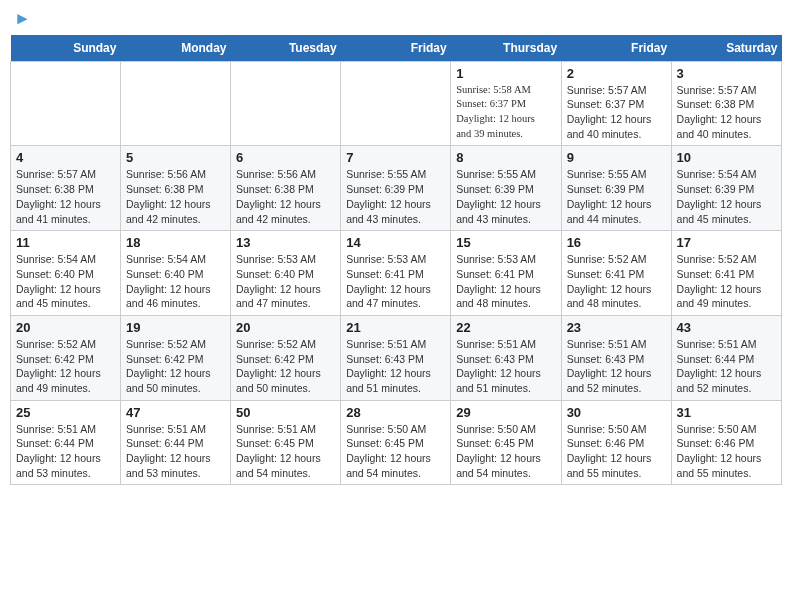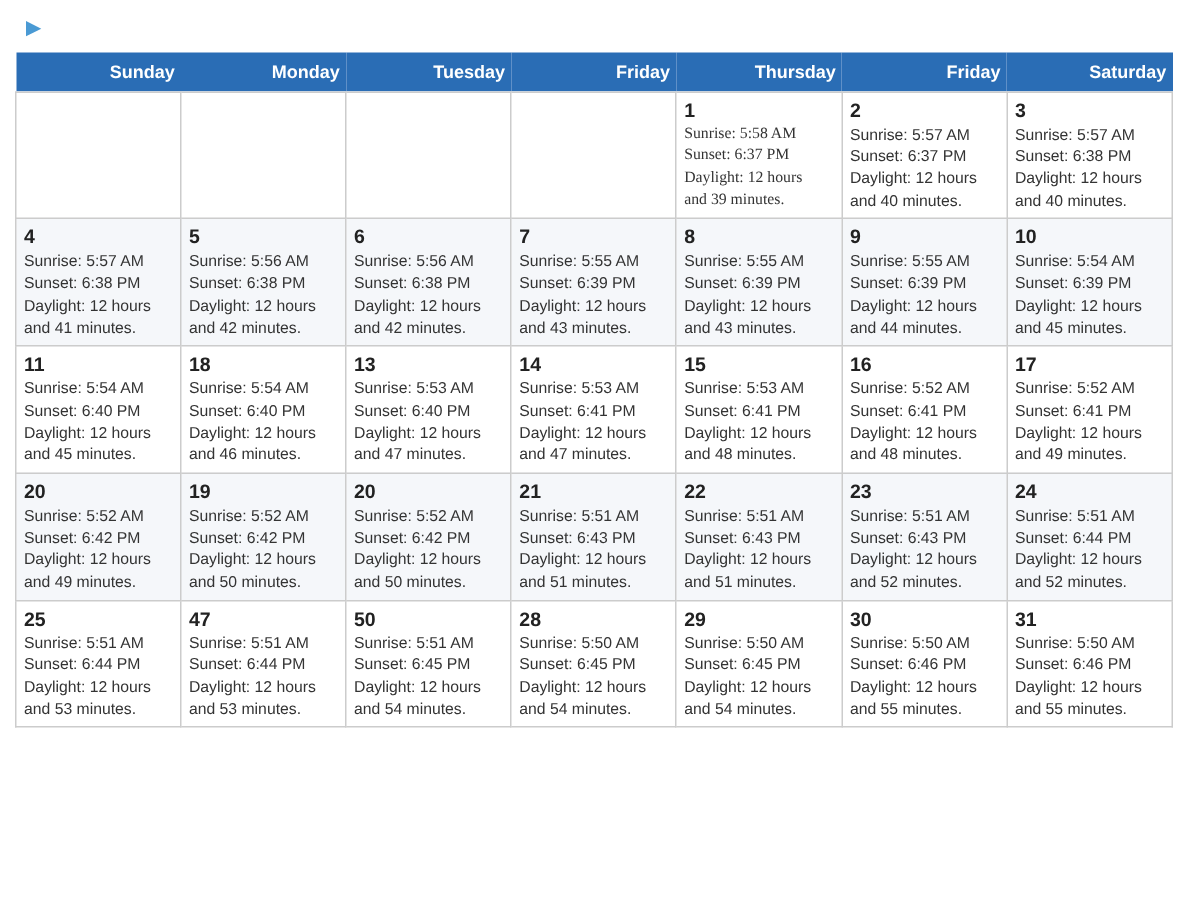--- a/index.html
+++ b/index.html
@@ -272,21 +272,21 @@
 and 51 minutes.</div>
         </td>
         <td>
           <span class="day-number">23</span>
           <div class="day-info" style="white-space: pre-line;">Sunrise: 5:51 AM
 Sunset: 6:43 PM
 Daylight: 12 hours
 and 52 minutes.</div>
         </td>
         <td>
-          <span class="day-number">24</span>
+          <span class="day-number">43</span>
           <div class="day-info" style="white-space: pre-line;">Sunrise: 5:51 AM
 Sunset: 6:44 PM
 Daylight: 12 hours
 and 52 minutes.</div>
         </td>
       </tr>
       <tr>
         <td>
           <span class="day-number">25</span>
           <div class="day-info" style="white-space: pre-line;">Sunrise: 5:51 AM

